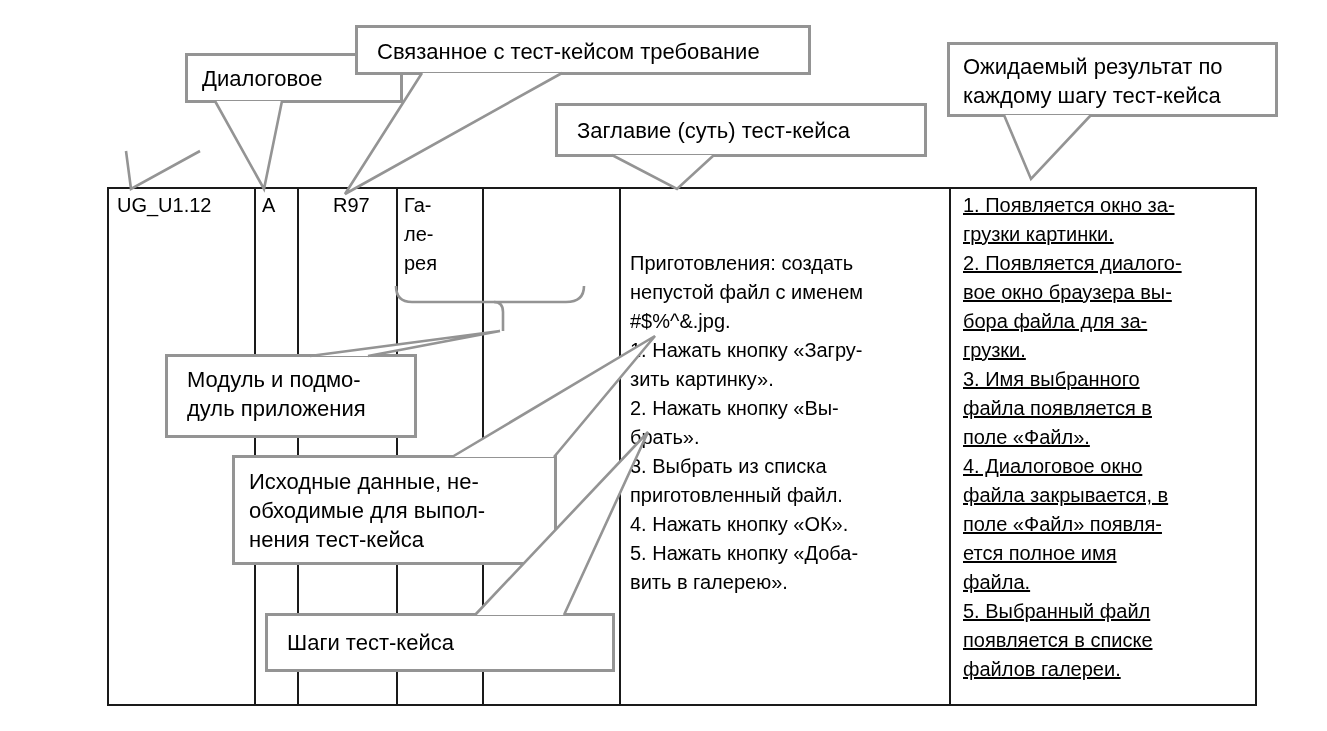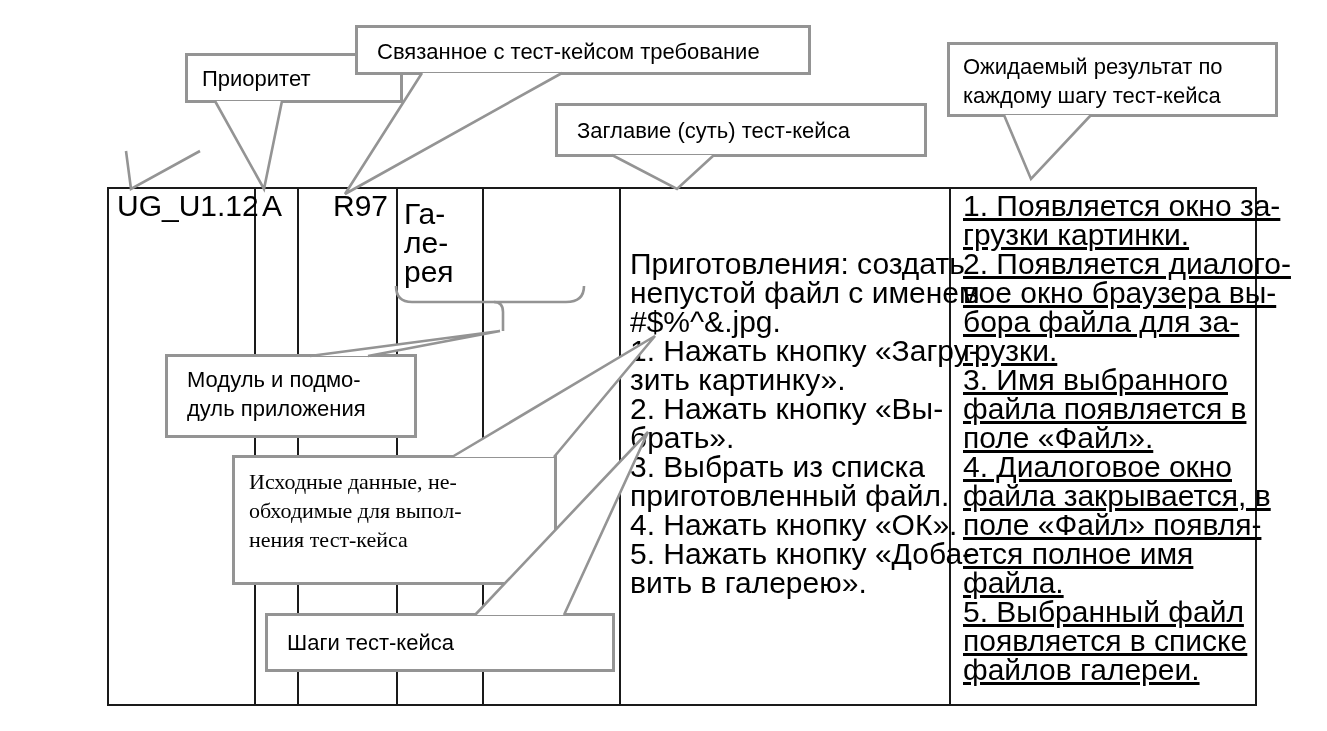--- a/index.html
+++ b/index.html
@@ -22,21 +22,21 @@
     background: #ffffff;
   }
   .col-divider {
     position: absolute;
     top: 187px; height: 519px;
     width: 2px;
     background: #1a1a1a;
   }
   .cell {
     position: absolute;
-    font-size: 30px;
+    font-size: 20px;
     line-height: 29px;
     white-space: pre;
   }
   .bold { font-weight: bold; }
   
   .callout {
     position: absolute;
     background: #ffffff;
     border: 3px solid #949494;
     box-sizing: border-box;
@@ -52,21 +52,21 @@
   #co-priority    { left: 185px; top: 53px;  width: 218px; height: 50px; }
   #co-priority .callout-text { left: 14px; top: 8px; }
   #co-requirement { left: 355px; top: 25px;  width: 456px; height: 50px; }
   #co-requirement .callout-text { left: 19px; top: 9px; }
   #co-title       { left: 555px; top: 103px; width: 372px; height: 54px; }
   #co-title .callout-text { left: 19px; top: 10px; }
   #co-expected    { left: 947px; top: 42px;  width: 331px; height: 75px; }
   #co-expected .callout-text { left: 13px; top: 7px; }
   #co-module      { left: 165px; top: 354px; width: 252px; height: 84px; }
   #co-module .callout-text { left: 19px; top: 8px; }
-  #co-input       { left: 232px; top: 455px; width: 325px; height: 130px; font-family: Liberation Serif, serif; }
+  #co-input       { left: 232px; top: 455px; width: 325px; height: 110px; }
   #co-input .callout-text { left: 14px; top: 9px; }
   #co-steps       { left: 265px; top: 613px; width: 350px; height: 59px; }
   #co-steps .callout-text { left: 19px; top: 12px; }
   
   .overlay {
     position: absolute;
     left: 0; top: 0;
     width: 1327px; height: 731px;
     pointer-events: none;
   }
@@ -82,21 +82,21 @@
   <div class="col-divider" style="left:254px;"></div>
   <div class="col-divider" style="left:297px;"></div>
   <div class="col-divider" style="left:396px;"></div>
   <div class="col-divider" style="left:482px;"></div>
   <div class="col-divider" style="left:619px;"></div>
   <div class="col-divider" style="left:949px;"></div>
 
   <div class="cell" style="left:117px; top:191px;">UG_U1.12</div>
   <div class="cell" style="left:262px; top:191px;">A</div>
   <div class="cell" style="left:333px; top:191px;">R97</div>
-  <div class="cell" style="left:404px; top:199px;">Га-
+  <div class="cell" style="left:404px; top:191px;">Га-
 ле-
 рея</div>
   <div class="cell" style="left:630px; top:191px; width:315px;">
     <div>Приготовления: создать
 непустой файл с именем
 #$%^&amp;.jpg.
 1. Нажать кнопку «Загру-
 зить картинку».
 2. Нажать кнопку «Вы-
 брать».
@@ -118,21 +118,21 @@
 4. Диалоговое окно
 файла закрывается, в
 поле «Файл» появля-
 ется полное имя
 файла.
 5. Выбранный файл
 появляется в списке
 файлов галереи.</div>
 
   <div class="callout" id="co-priority">
-    <div class="callout-text">Приоритет</div>
+    <div class="callout-text">Диалоговое</div>
   </div>
   <div class="callout" id="co-requirement">
     <div class="callout-text">Связанное с тест-кейсом требование</div>
   </div>
   <div class="callout" id="co-title">
     <div class="callout-text">Заглавие (суть) тест-кейса</div>
   </div>
   <div class="callout" id="co-expected">
     <div class="callout-text">Ожидаемый результат по
 каждому шагу тест-кейса</div>

